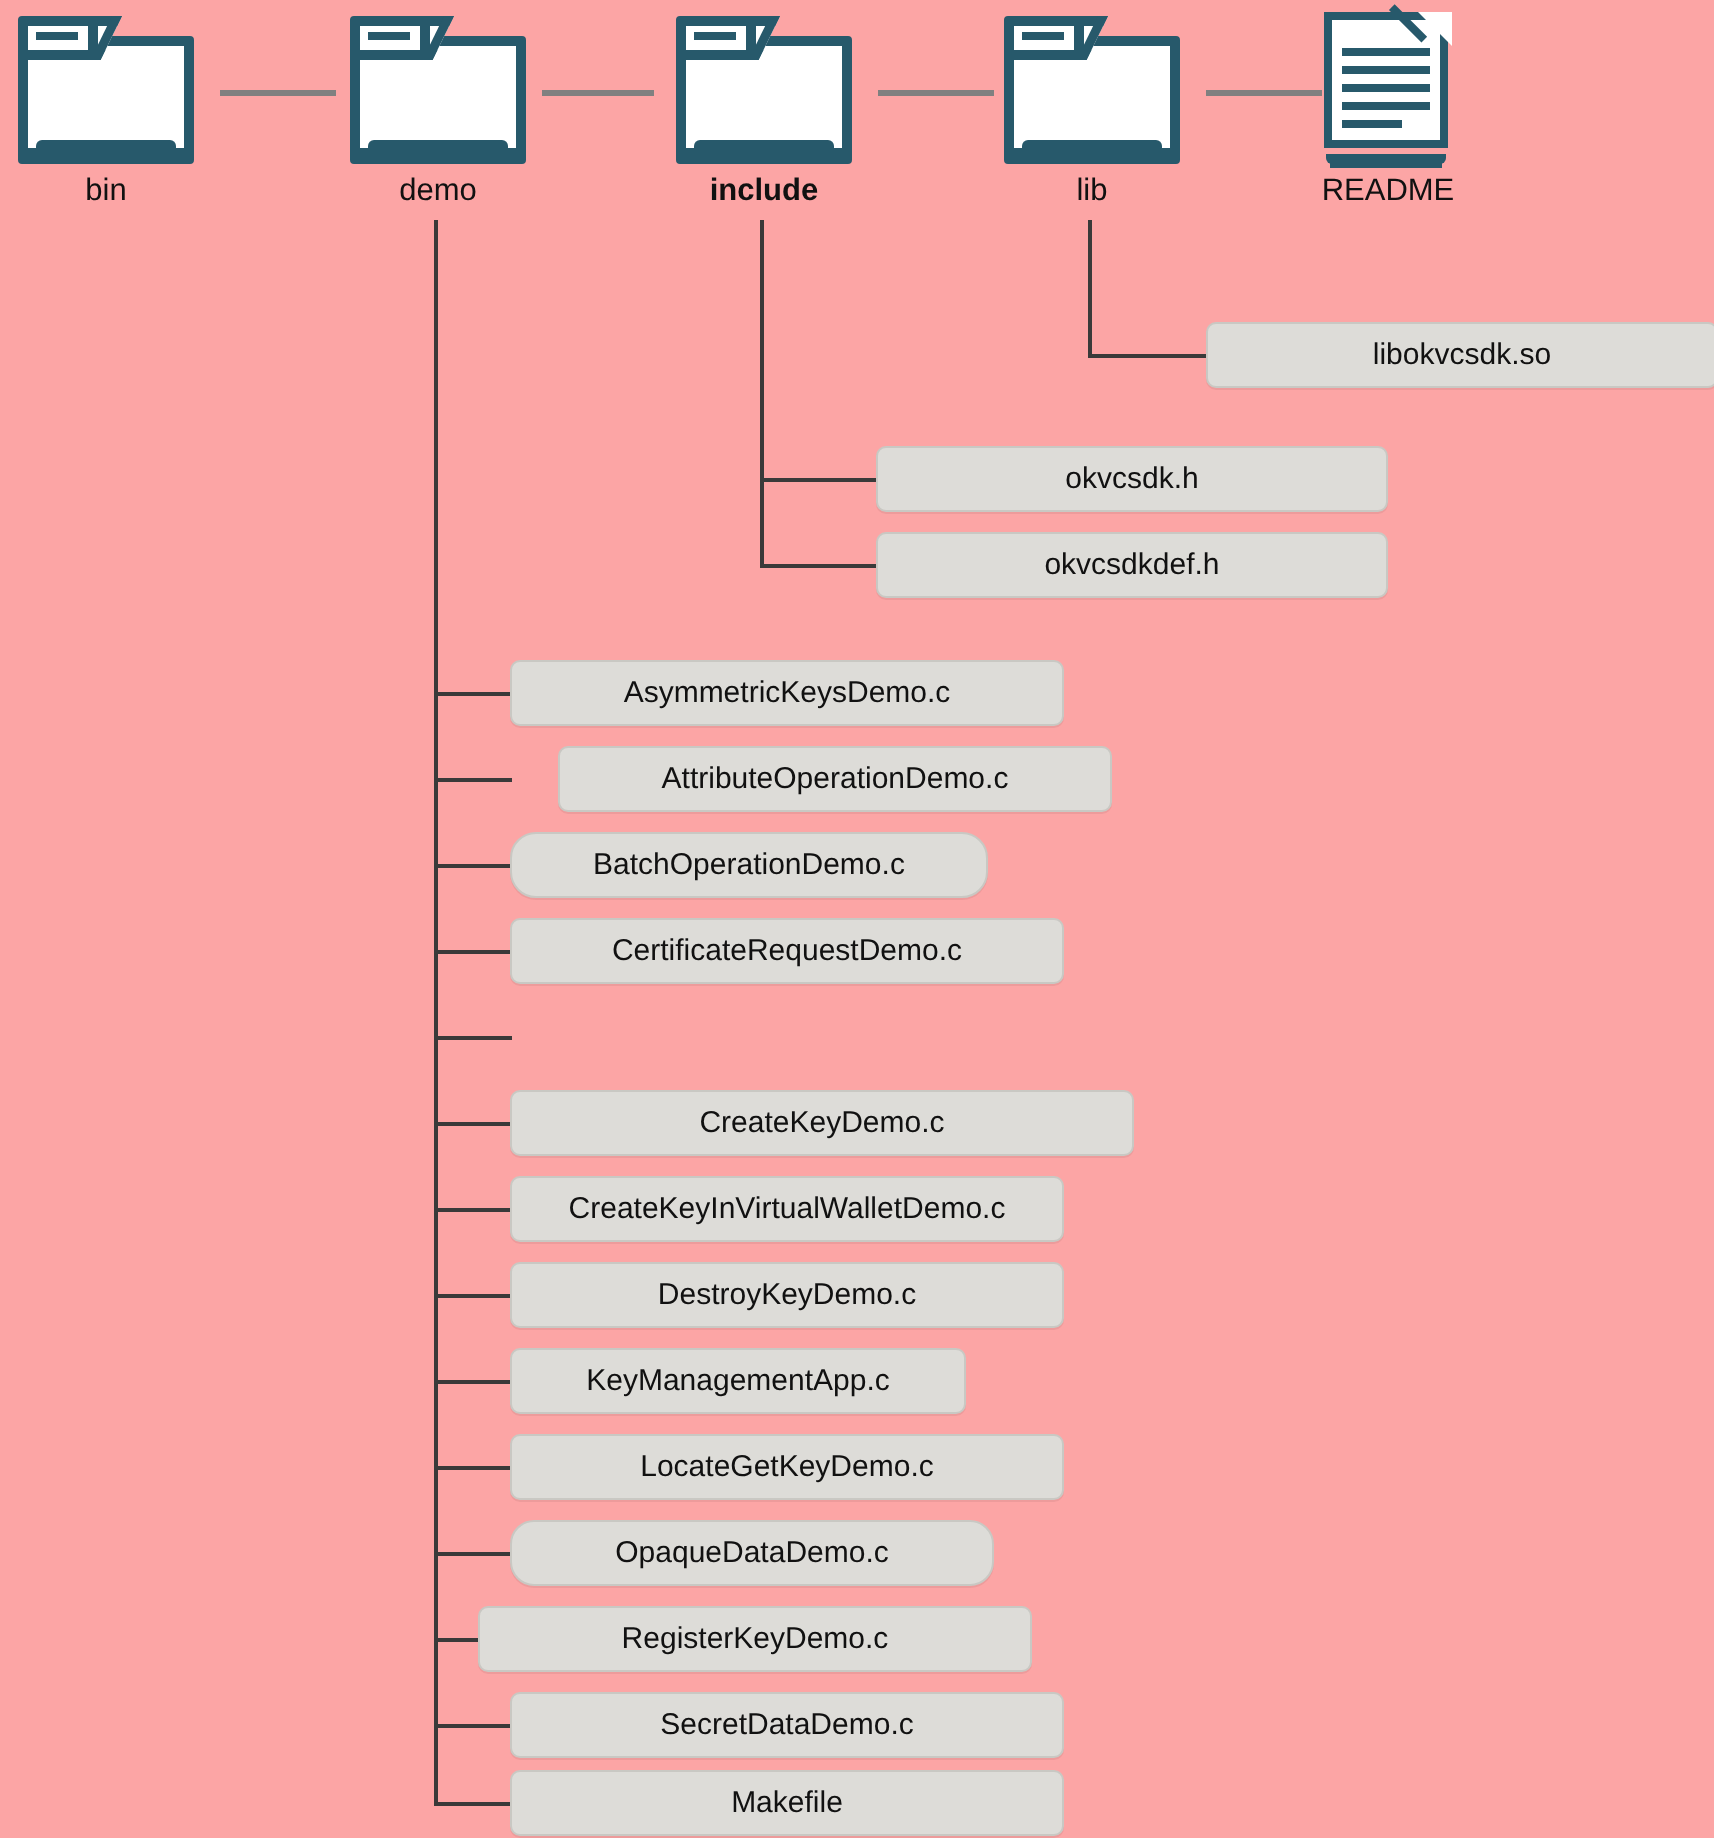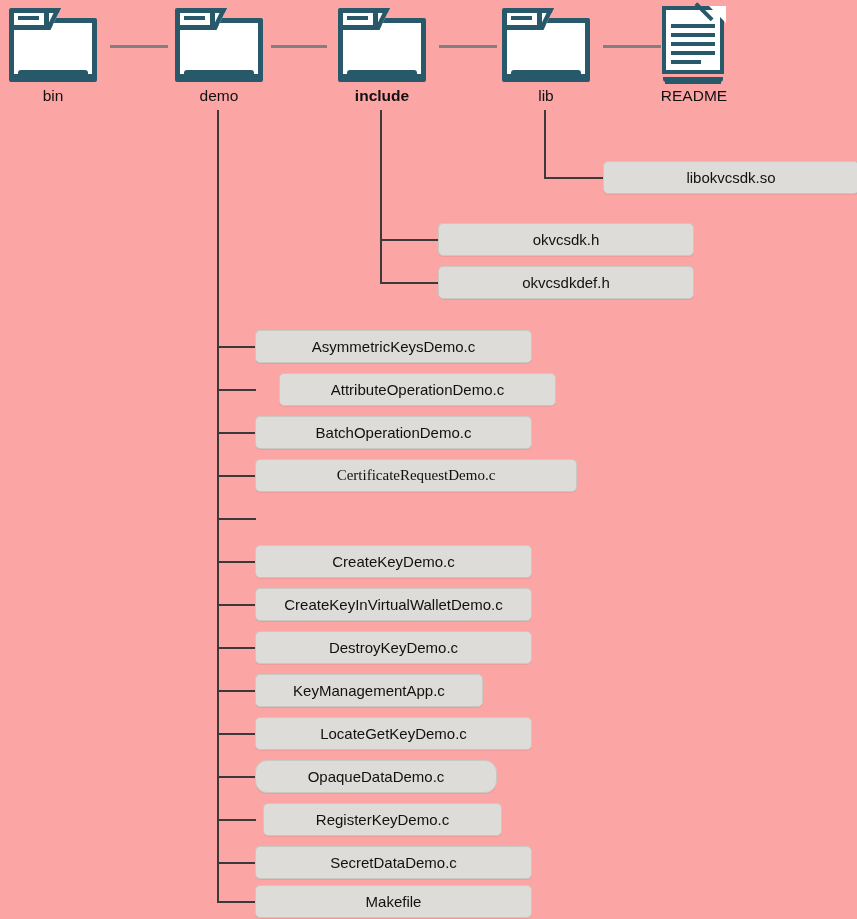--- a/index.html
+++ b/index.html
@@ -303,47 +303,47 @@
 
   <div class="spine" style="left:217px; top:110px; height:793px;"></div>
 
   <div class="leaf-line" style="left:217px; top:346px; width:39px;"></div>
   <div class="leafbox" style="left:255px; top:330px; width:277px;">AsymmetricKeysDemo.c</div>
 
   <div class="leaf-line" style="left:217px; top:389px; width:39px;"></div>
   <div class="leafbox" style="left:255px; top:373px; width:277px;margin-left:24px;">AttributeOperationDemo.c</div>
 
   <div class="leaf-line" style="left:217px; top:432px; width:39px;"></div>
-  <div class="leafbox" style="left:255px; top:416px; width:277px;">BatchOperationDemo.c</div>
+  <div class="leafbox" style="left:255px; top:416px; width:239px;border-radius:13px;">BatchOperationDemo.c</div>
 
   <div class="leaf-line" style="left:217px; top:475px; width:39px;"></div>
-  <div class="leafbox" style="left:255px; top:459px; width:322px;font-family:Liberation Serif, serif;">CertificateRequestDemo.c</div>
+  <div class="leafbox" style="left:255px; top:459px; width:277px;">CertificateRequestDemo.c</div>
 
   <div class="leaf-line" style="left:217px; top:518px; width:39px;"></div>
 
   <div class="leaf-line" style="left:217px; top:561px; width:39px;"></div>
-  <div class="leafbox" style="left:255px; top:545px; width:277px;">CreateKeyDemo.c</div>
+  <div class="leafbox" style="left:255px; top:545px; width:312px;">CreateKeyDemo.c</div>
 
   <div class="leaf-line" style="left:217px; top:604px; width:39px;"></div>
   <div class="leafbox" style="left:255px; top:588px; width:277px;">CreateKeyInVirtualWalletDemo.c</div>
 
   <div class="leaf-line" style="left:217px; top:647px; width:39px;"></div>
   <div class="leafbox" style="left:255px; top:631px; width:277px;">DestroyKeyDemo.c</div>
 
   <div class="leaf-line" style="left:217px; top:690px; width:39px;"></div>
   <div class="leafbox" style="left:255px; top:674px; width:228px;">KeyManagementApp.c</div>
 
   <div class="leaf-line" style="left:217px; top:733px; width:39px;"></div>
   <div class="leafbox" style="left:255px; top:717px; width:277px;">LocateGetKeyDemo.c</div>
 
   <div class="leaf-line" style="left:217px; top:776px; width:39px;"></div>
   <div class="leafbox" style="left:255px; top:760px; width:242px;border-radius:12px;">OpaqueDataDemo.c</div>
 
   <div class="leaf-line" style="left:217px; top:819px; width:39px;"></div>
-  <div class="leafbox" style="left:263px; top:803px; width:239px;text-align:right;">RegisterKeyDemo.c</div>
+  <div class="leafbox" style="left:239px; top:803px; width:277px;text-align:right;">RegisterKeyDemo.c</div>
 
   <div class="leaf-line" style="left:217px; top:862px; width:39px;"></div>
   <div class="leafbox" style="left:255px; top:846px; width:277px;">SecretDataDemo.c</div>
 
   <div class="leaf-line" style="left:217px; top:901px; width:39px;"></div>
   <div class="leafbox" style="left:255px; top:885px; width:277px;">Makefile</div>
 
 </div>
 
 </body></html>

